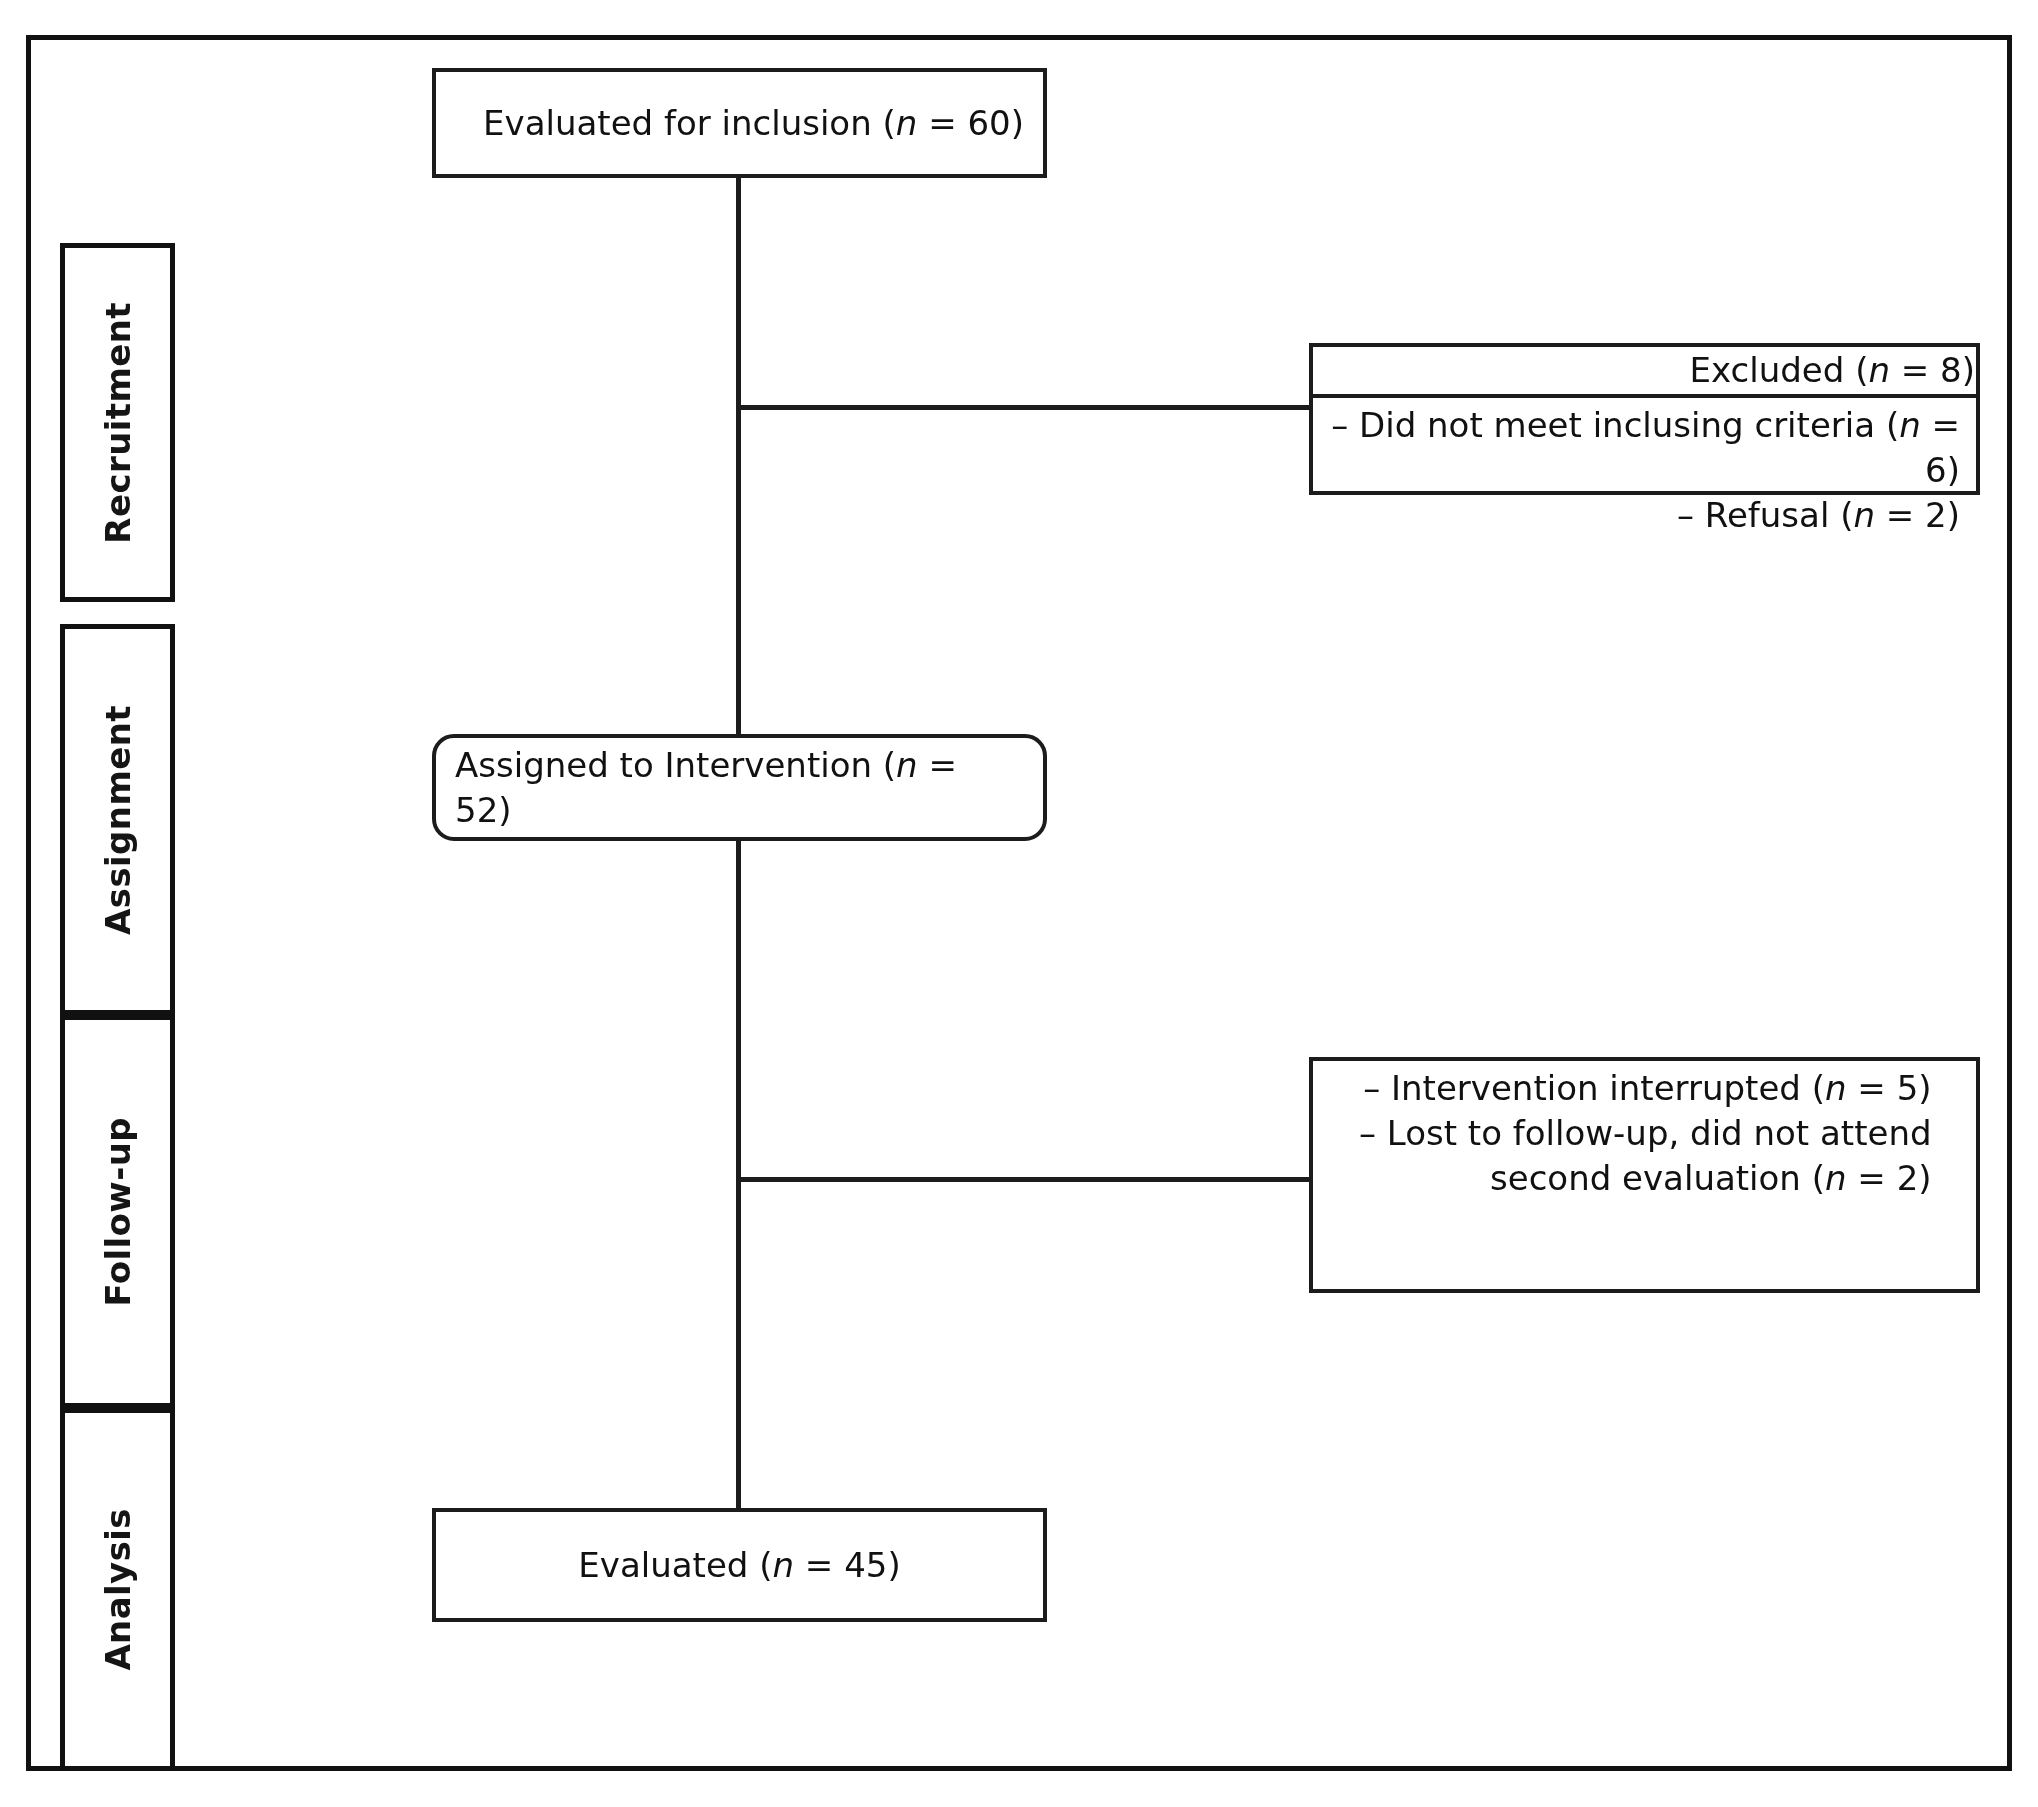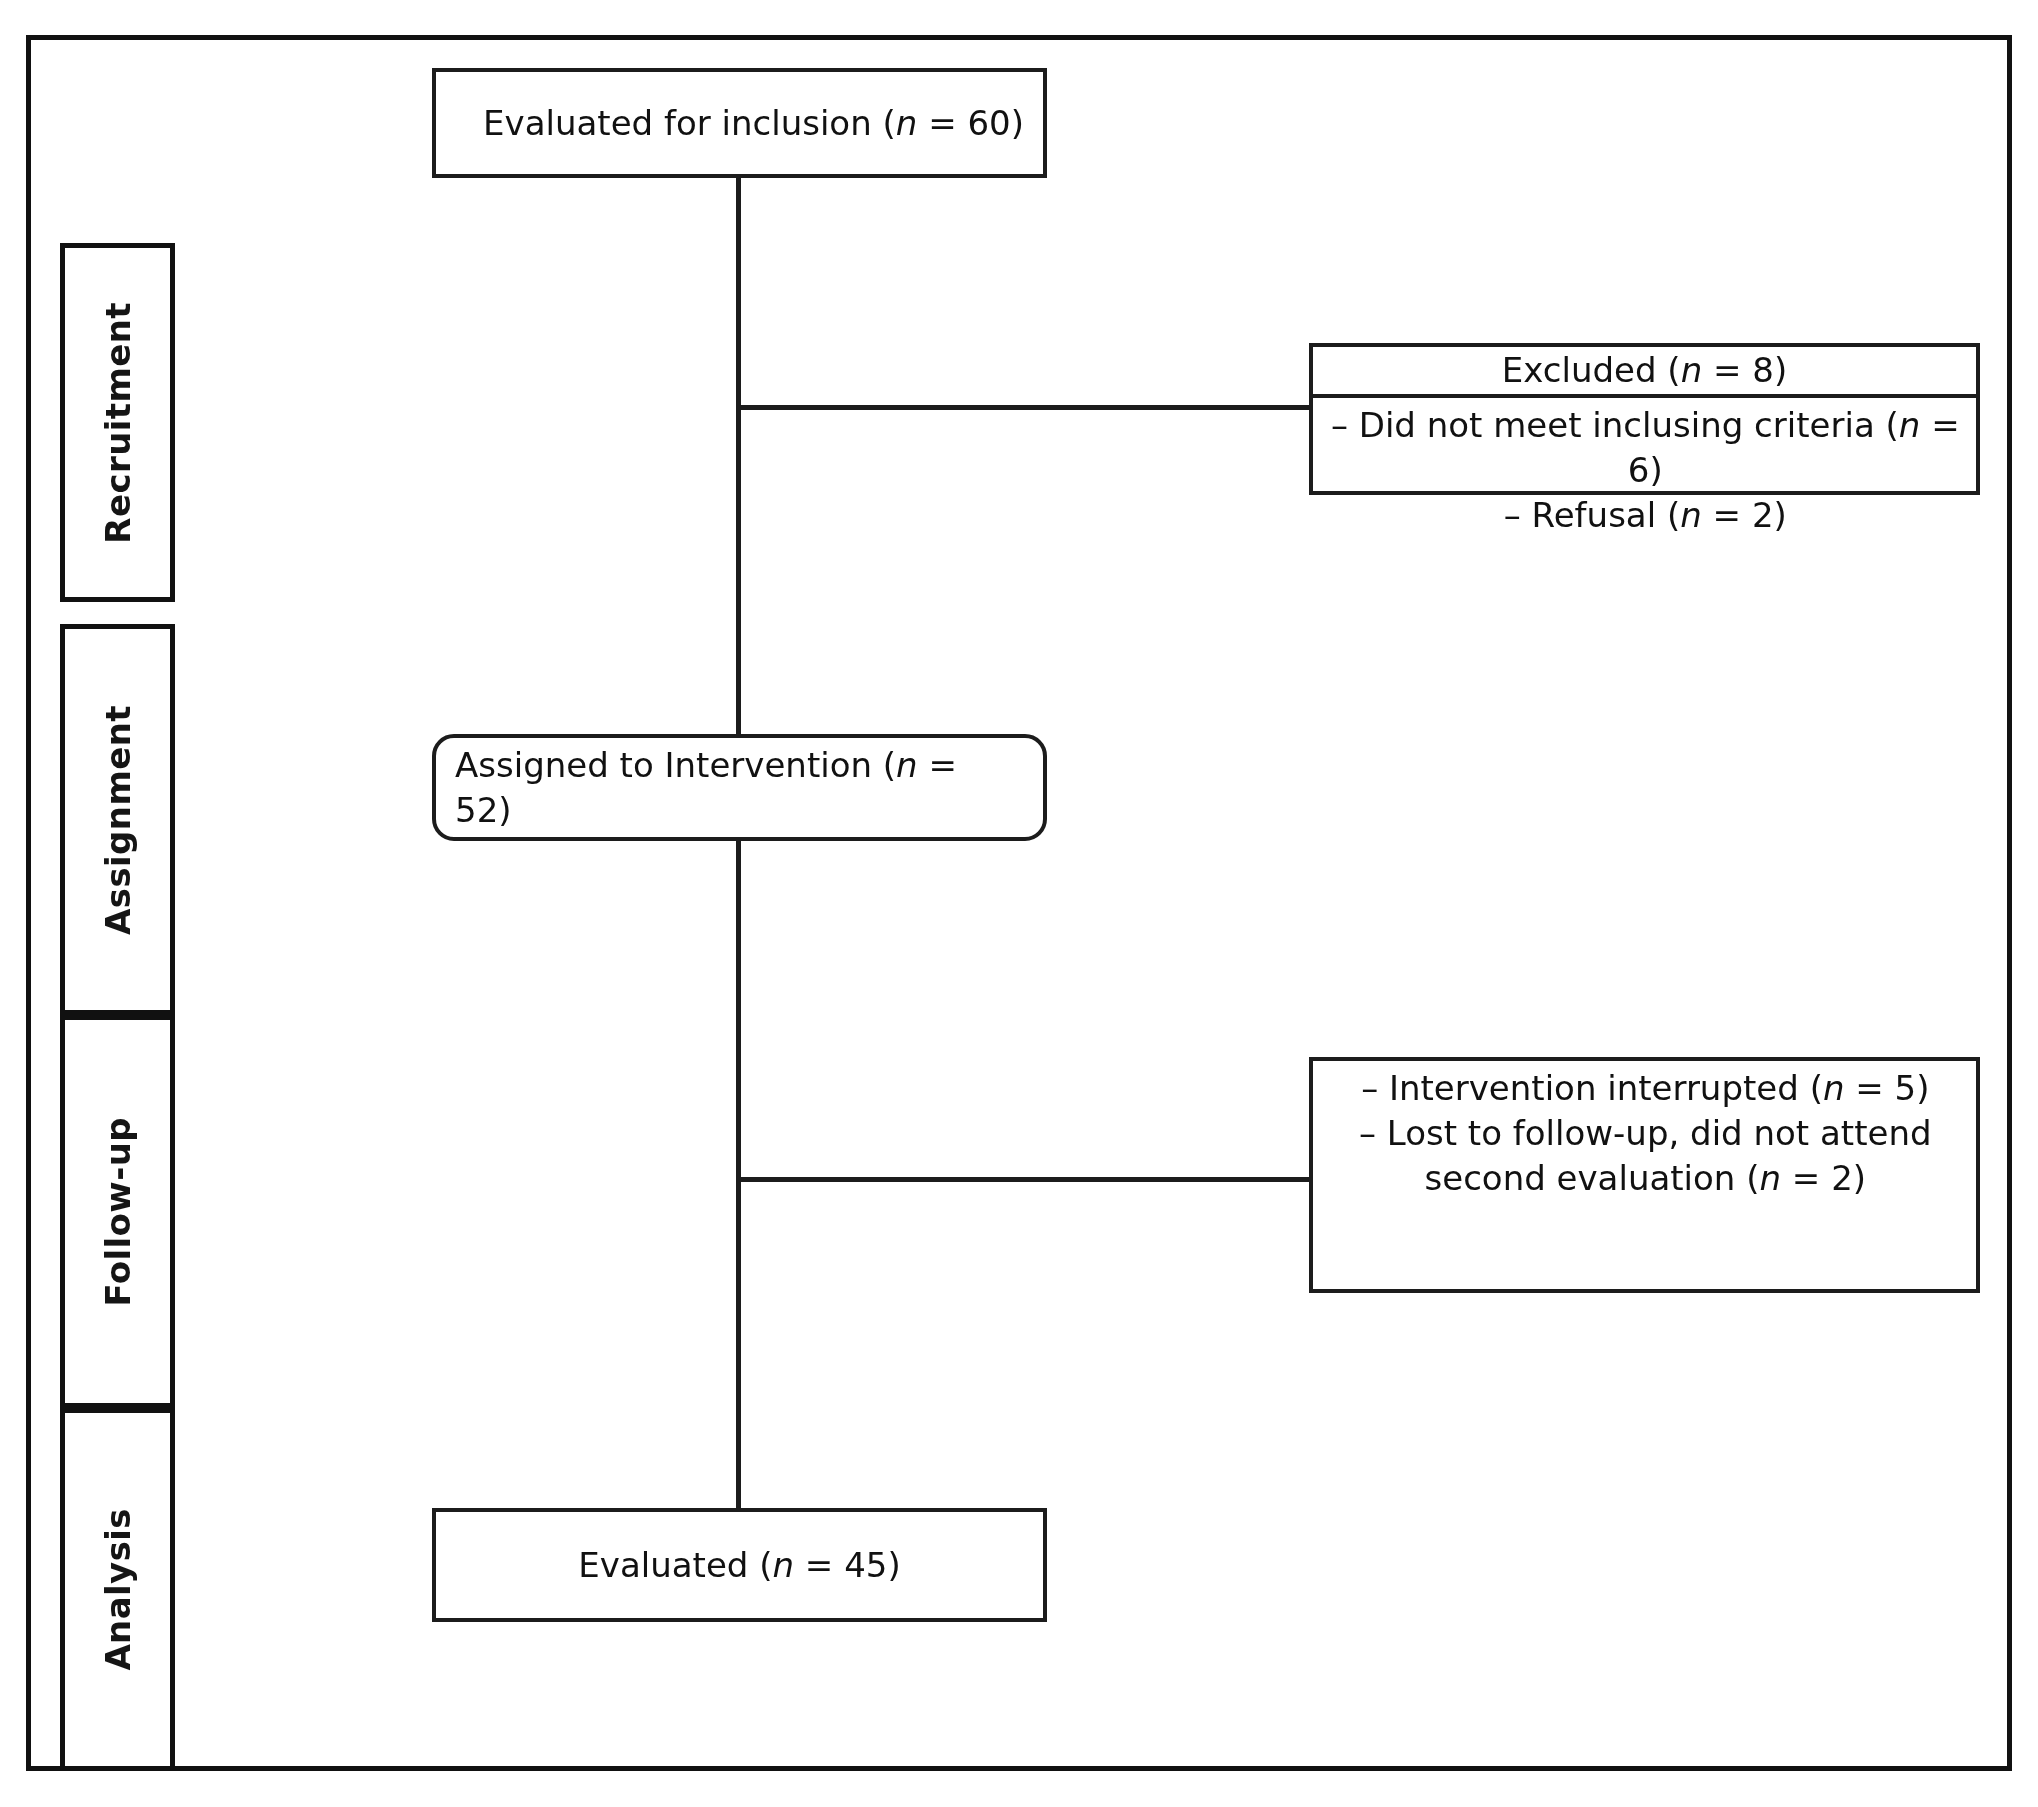--- a/index.html
+++ b/index.html
@@ -104,34 +104,34 @@
   
   .box-excluded {
     left: 1309px; top: 343px; width: 671px; height: 152px;
   }
   .box-stopped {
     left: 1309px; top: 1057px; width: 671px; height: 236px;
   }
 
   .side-header {
     height: 51px;
-    justify-content: center;
-    padding: 0 21px;
+    justify-content: flex-end;
+    padding: 0 1px;
     border-bottom: 4.8px solid #1c1c1c;
   }
   .box-stopped .side-header { height: 70px; }
 
   .side-body {
     padding: 4.8px 16px 0 17.6px;
     align-items: flex-start;
     flex-direction: column;
     justify-content: flex-start;
   }
   .side-body .box-text {
-    text-align: center;
+    text-align: right;
   }
 
   
   .line {
     position: absolute;
     background: #1c1c1c;
   }
   .v-line { width: 4.8px; }
   .h-line { height: 4.8px; }
 

